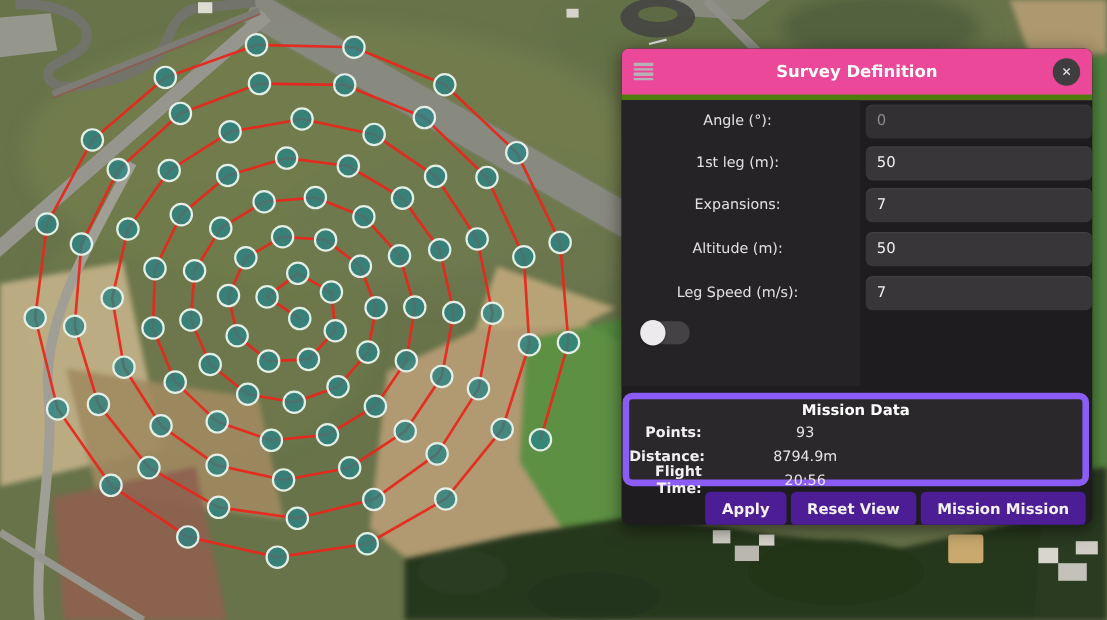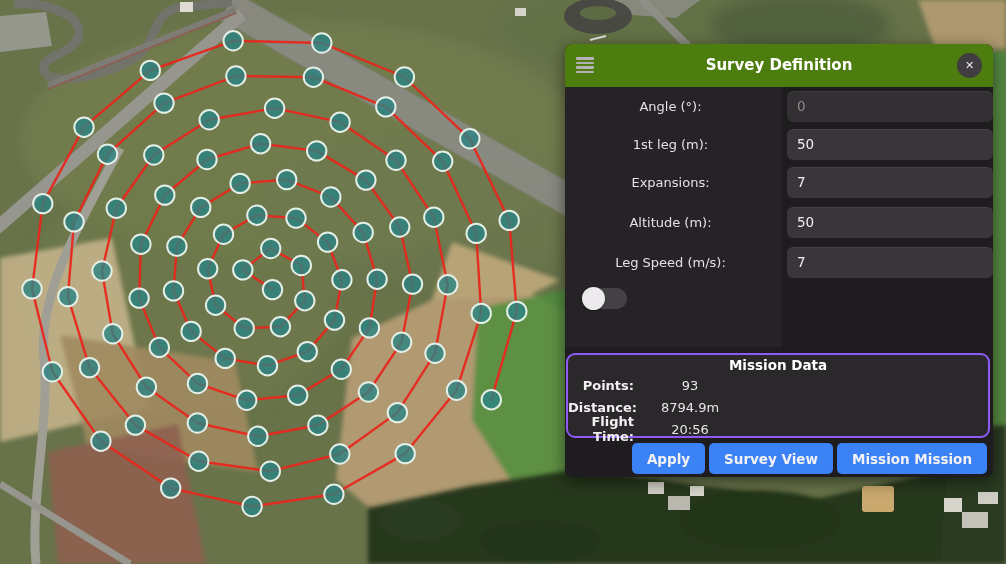--- a/index.html
+++ b/index.html
@@ -5,22 +5,22 @@
   html,body{margin:0;padding:0;background:#111;}
   .stage{position:relative;width:1006px;height:564px;overflow:hidden;
          font-family:"DejaVu Sans","Liberation Sans",sans-serif;background:#68734a;}
   .map{position:absolute;inset:0;}
   .map svg{display:block;}
 
   
   .panel{position:absolute;left:565px;top:44px;width:428px;height:433px;
          background:#1e1c1e;border-radius:7px;overflow:hidden;
          box-shadow:0 4px 16px rgba(0,0,0,.5);display:flex;flex-direction:column;}
-  .panel header{flex:0 0 42px;background:#4d7c0f;display:flex;align-items:center;
-                position:relative;padding:0 11px;border-bottom:1px solid #4d7c0f;}
+  .panel header{flex:0 0 42px;background:#ec4899;display:flex;align-items:center;
+                position:relative;padding:0 11px;border-bottom:5px solid #4d7c0f;}
   .hamb{width:18px;display:flex;flex-direction:column;gap:2px;cursor:pointer;}
   .hamb i{display:block;height:2.5px;background:#b6b1b6;border-radius:1px;}
   .panel h1{position:absolute;left:0;right:0;margin:0;text-align:center;
             font-size:15px;font-weight:bold;color:#ffffff;pointer-events:none;}
   .hdr-right{margin-left:auto;display:flex;align-items:center;gap:7px;z-index:1;}
   .dd{height:28px;padding:0 12px;background:#403d40;border:none;border-radius:6px;
       color:#fff;font-weight:bold;font-size:13.5px;display:flex;align-items:center;gap:9px;
       font-family:inherit;cursor:pointer;}
   .caret{font-size:8px;color:#dcd9dc;transform:scaleX(1.4);}
   .closebtn{width:25px;height:25px;border-radius:50%;background:#403d40;border:none;
@@ -36,28 +36,28 @@
   .input{width:206px;height:31px;box-sizing:border-box;background:#393639;border-radius:6px;
          color:#f2eff2;font-size:13.5px;line-height:31px;padding-left:10px;
          box-shadow:inset 0 1px 0 rgba(255,255,255,.05);cursor:text;}
   .input.disabled{background:#323032;color:#8d8a8d;cursor:default;}
   .cb{width:17px;height:16px;border:2px solid #5c595c;border-radius:5px;margin-left:4px;cursor:pointer;}
   .tgl{width:45px;height:21px;background:#454245;border-radius:11px;position:relative;cursor:pointer;}
   .knob{position:absolute;left:0;top:-1px;width:23px;height:23px;border-radius:50%;
         background:#eceaec;box-shadow:0 1px 2px rgba(0,0,0,.4);}
 
   .mission{margin:6px 3px 0 1px;height:85px;box-sizing:border-box;background:#2a282a;
-           border:2px solid #8b5cf6;border-radius:9px;padding-top:2px;}
+           border:6px solid #8b5cf6;border-radius:9px;padding-top:2px;}
   .m-title{text-align:center;color:#fff;font-weight:bold;font-size:13.5px;line-height:17px;}
-  .mrow{display:flex;align-items:center;height:22px;}
+  .mrow{display:flex;align-items:center;height:22px;gap:38px;}
   .mlbl{width:66px;text-align:right;font-weight:bold;color:#f2eff2;font-size:13px;}
   .mval{width:112px;text-align:center;color:#e8e5e8;font-size:13px;}
 
   .btnrow{margin:5px 6px 0 0;display:flex;justify-content:flex-end;gap:4px;}
-  .abtn{height:31px;background:#3b82f6;border:none;border-radius:5px;color:#f4f1f4;
+  .abtn{height:31px;background:#4c1d95;border:none;border-radius:5px;color:#f4f1f4;
         font-weight:bold;font-size:13.5px;padding:0 15px;font-family:inherit;cursor:pointer;}
 
   #flight-path{fill:none;stroke-width:2.4;stroke-linejoin:round;stroke-linecap:round;opacity:.95;}
 </style>
 </head>
 <body>
 
 <div class="stage">
 
   <div class="map">
@@ -299,17 +299,17 @@
           </div>
           <div class="mrow">
             <span class="mlbl">Flight Time:</span>
             <span class="mval">20:56</span>
           </div>
         </div>
     </div>
 
     <div class="btnrow" id="btnrow">
         <button class="abtn">Apply</button>
-        <button class="abtn">Survey View</button>
+        <button class="abtn">Reset View</button>
         <button class="abtn">Mission Mission</button>
       </div>
   </aside>
 </div>
 
 </body></html>

